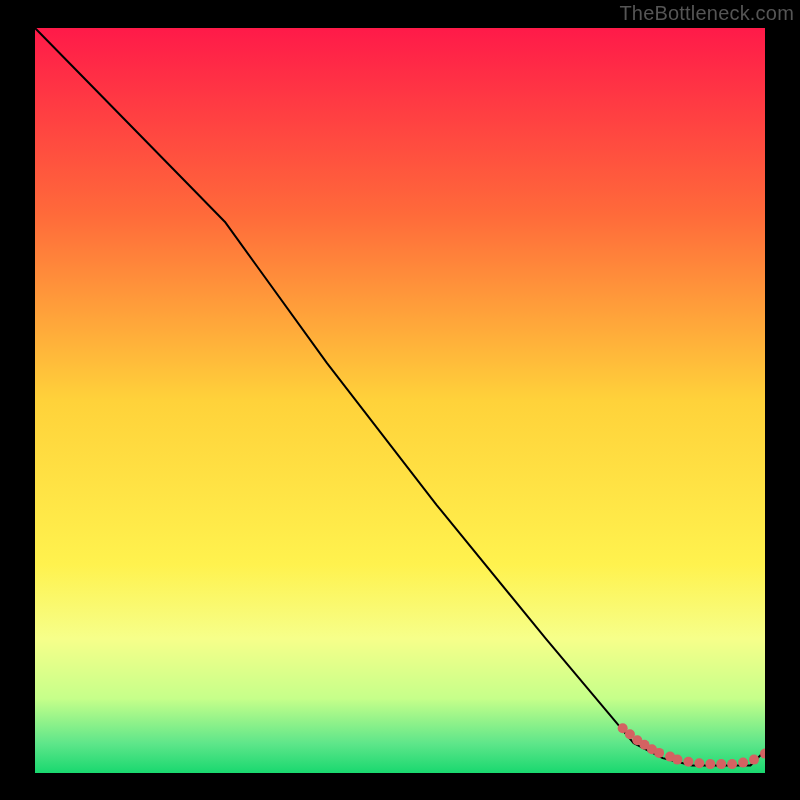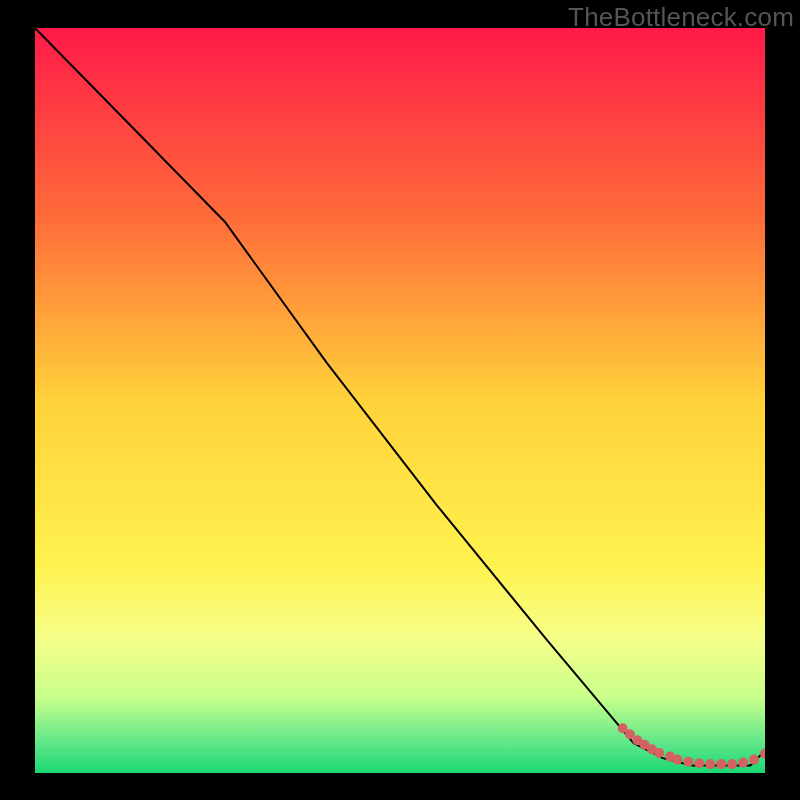--- a/index.html
+++ b/index.html
@@ -15,21 +15,21 @@
     position: relative;
     width: 800px;
     height: 800px;
     background: #000;
   }
   .watermark {
     position: absolute;
     top: 2px;
     right: 6px;
     color: #555;
-    font-size: 26px;
+    font-size: 20px;
     font-weight: 500;
     letter-spacing: 0.2px;
     z-index: 4;
   }
   .plot-wrap {
     position: absolute;
     left: 35px;
     top: 28px;
     width: 730px;
     height: 745px;

